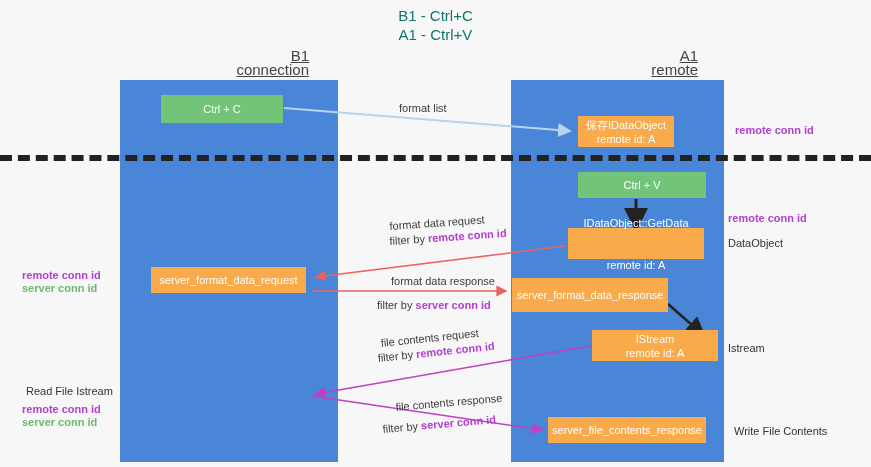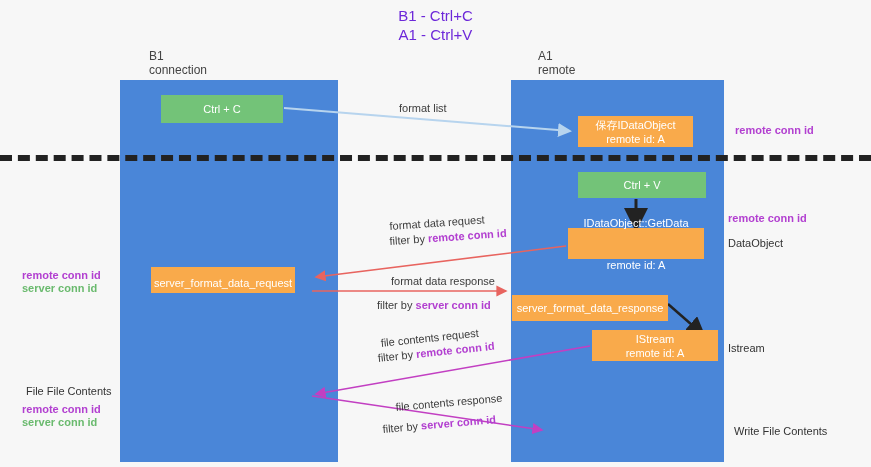--- a/index.html
+++ b/index.html
@@ -8,59 +8,59 @@
     background:#f7f7f7;
     font-family:"Liberation Sans",sans-serif;
     overflow:hidden;
     position:relative;
   }
   #root{position:absolute;inset:0;}
 
   
   .title{
     position:absolute;left:0;top:6px;width:871px;
-    text-align:center;color:#6d28d9;font-size:15px;line-height:19px;
+    text-align:center;color:#0f766e;font-size:15px;line-height:19px;
   }
 
   
   .colhead{
-    position:absolute;text-align:left;color:#444;
-    font-size:12px;line-height:14px;width:160px;
+    position:absolute;text-align:right;color:#444;
+    font-size:15px;line-height:14px;width:160px;text-decoration:underline;
   }
   .colhead .c1{display:block;}
   .colhead .c2{display:block;}
 
   
   .lane{position:absolute;top:80px;height:382px;background:#4a86d8;}
   #lane-b1{left:120px;width:218px;}
   #lane-a1{left:511px;width:213px;}
 
   
   .sep{
     position:absolute;left:0;top:155px;width:871px;height:0;
     border-top:6px dashed #222;
   }
 
   
   .box{
     position:absolute;display:flex;flex-direction:column;
     align-items:center;justify-content:center;
     color:#fff;font-size:11px;line-height:14px;text-align:center;
-    box-sizing:border-box;padding:3px 6px;
+    box-sizing:border-box;padding:11px 6px;
   }
   .box.green{background:#73c378;}
   .box.orange{background:#f9aa4b;}
   .box .l2{display:block;}
 
   #box-ctrl-c{left:161px;top:95px;width:122px;height:28px;}
-  #box-idataobject{left:578px;top:116px;width:115px;height:31px;}
+  #box-idataobject{left:578px;top:116px;width:96px;height:31px;}
   #box-ctrl-v{left:578px;top:172px;width:128px;height:26px;}
   #box-getdata{left:568px;top:228px;width:136px;height:31px;gap:28px;}
-  #box-sfdreq{left:151px;top:267px;width:144px;height:26px;justify-content:flex-end;}
-  #box-sfdresp{left:512px;top:278px;width:156px;height:26px;margin-top:17px;}
+  #box-sfdreq{left:151px;top:267px;width:155px;height:26px;}
+  #box-sfdresp{left:512px;top:278px;width:156px;height:34px;}
   #box-istream{left:592px;top:330px;width:126px;height:31px;}
   #box-sfcreq{left:151px;top:383px;width:159px;height:26px;}
   #box-sfcresp{left:548px;top:417px;width:158px;height:26px;}
 
   
   .lbl{position:absolute;font-size:11px;line-height:14px;color:#3c3c3c;white-space:nowrap;}
   .lbl.purple{color:#b23fd0;font-weight:bold;}
   .lbl.green-t{color:#6aba6e;font-weight:bold;}
   .lbl.blk{color:#333;}
   .lbl .purple{color:#b23fd0;font-weight:bold;}
@@ -149,20 +149,23 @@
   <div class="box orange" id="box-sfdresp">
     <span>server_format_data_response</span>
   </div>
 
   <div class="box orange" id="box-istream">
     <span>IStream</span>
     <span class="l2">remote id: A</span>
   </div>
 
 
+  <div class="box orange" id="box-sfcresp">
+    <span>server_file_contents_response</span>
+  </div>
 
   <div class="lbl" style="left:399px;top:101px;">format list</div>
 
   <div class="lbl rot" style="left:389px;top:219px;transform:rotate(-4deg);">format data request</div>
   <div class="lbl rot" style="left:389px;top:234px;transform:rotate(-4deg);">
     <span>filter by </span><span class="purple">remote conn id</span>
   </div>
 
   <div class="lbl" style="left:391px;top:274px;">format data response</div>
   <div class="lbl" style="left:377px;top:298px;">
@@ -181,17 +184,17 @@
 
   <div class="lbl purple" style="left:735px;top:123px;">remote conn id</div>
   <div class="lbl purple" style="left:728px;top:211px;">remote conn id</div>
   <div class="lbl blk" style="left:728px;top:236px;">DataObject</div>
   <div class="lbl blk" style="left:728px;top:341px;">Istream</div>
   <div class="lbl blk" style="left:734px;top:424px;">Write File Contents</div>
 
   <div class="lbl purple" style="left:22px;top:268px;">remote conn id</div>
   <div class="lbl green-t" style="left:22px;top:281px;">server conn id</div>
 
-  <div class="lbl blk" style="left:26px;top:384px;">File File Contents</div>
+  <div class="lbl blk" style="left:26px;top:384px;">Read File Istream</div>
   <div class="lbl purple" style="left:22px;top:402px;">remote conn id</div>
   <div class="lbl green-t" style="left:22px;top:415px;">server conn id</div>
 
 </div>
 
 </body></html>

